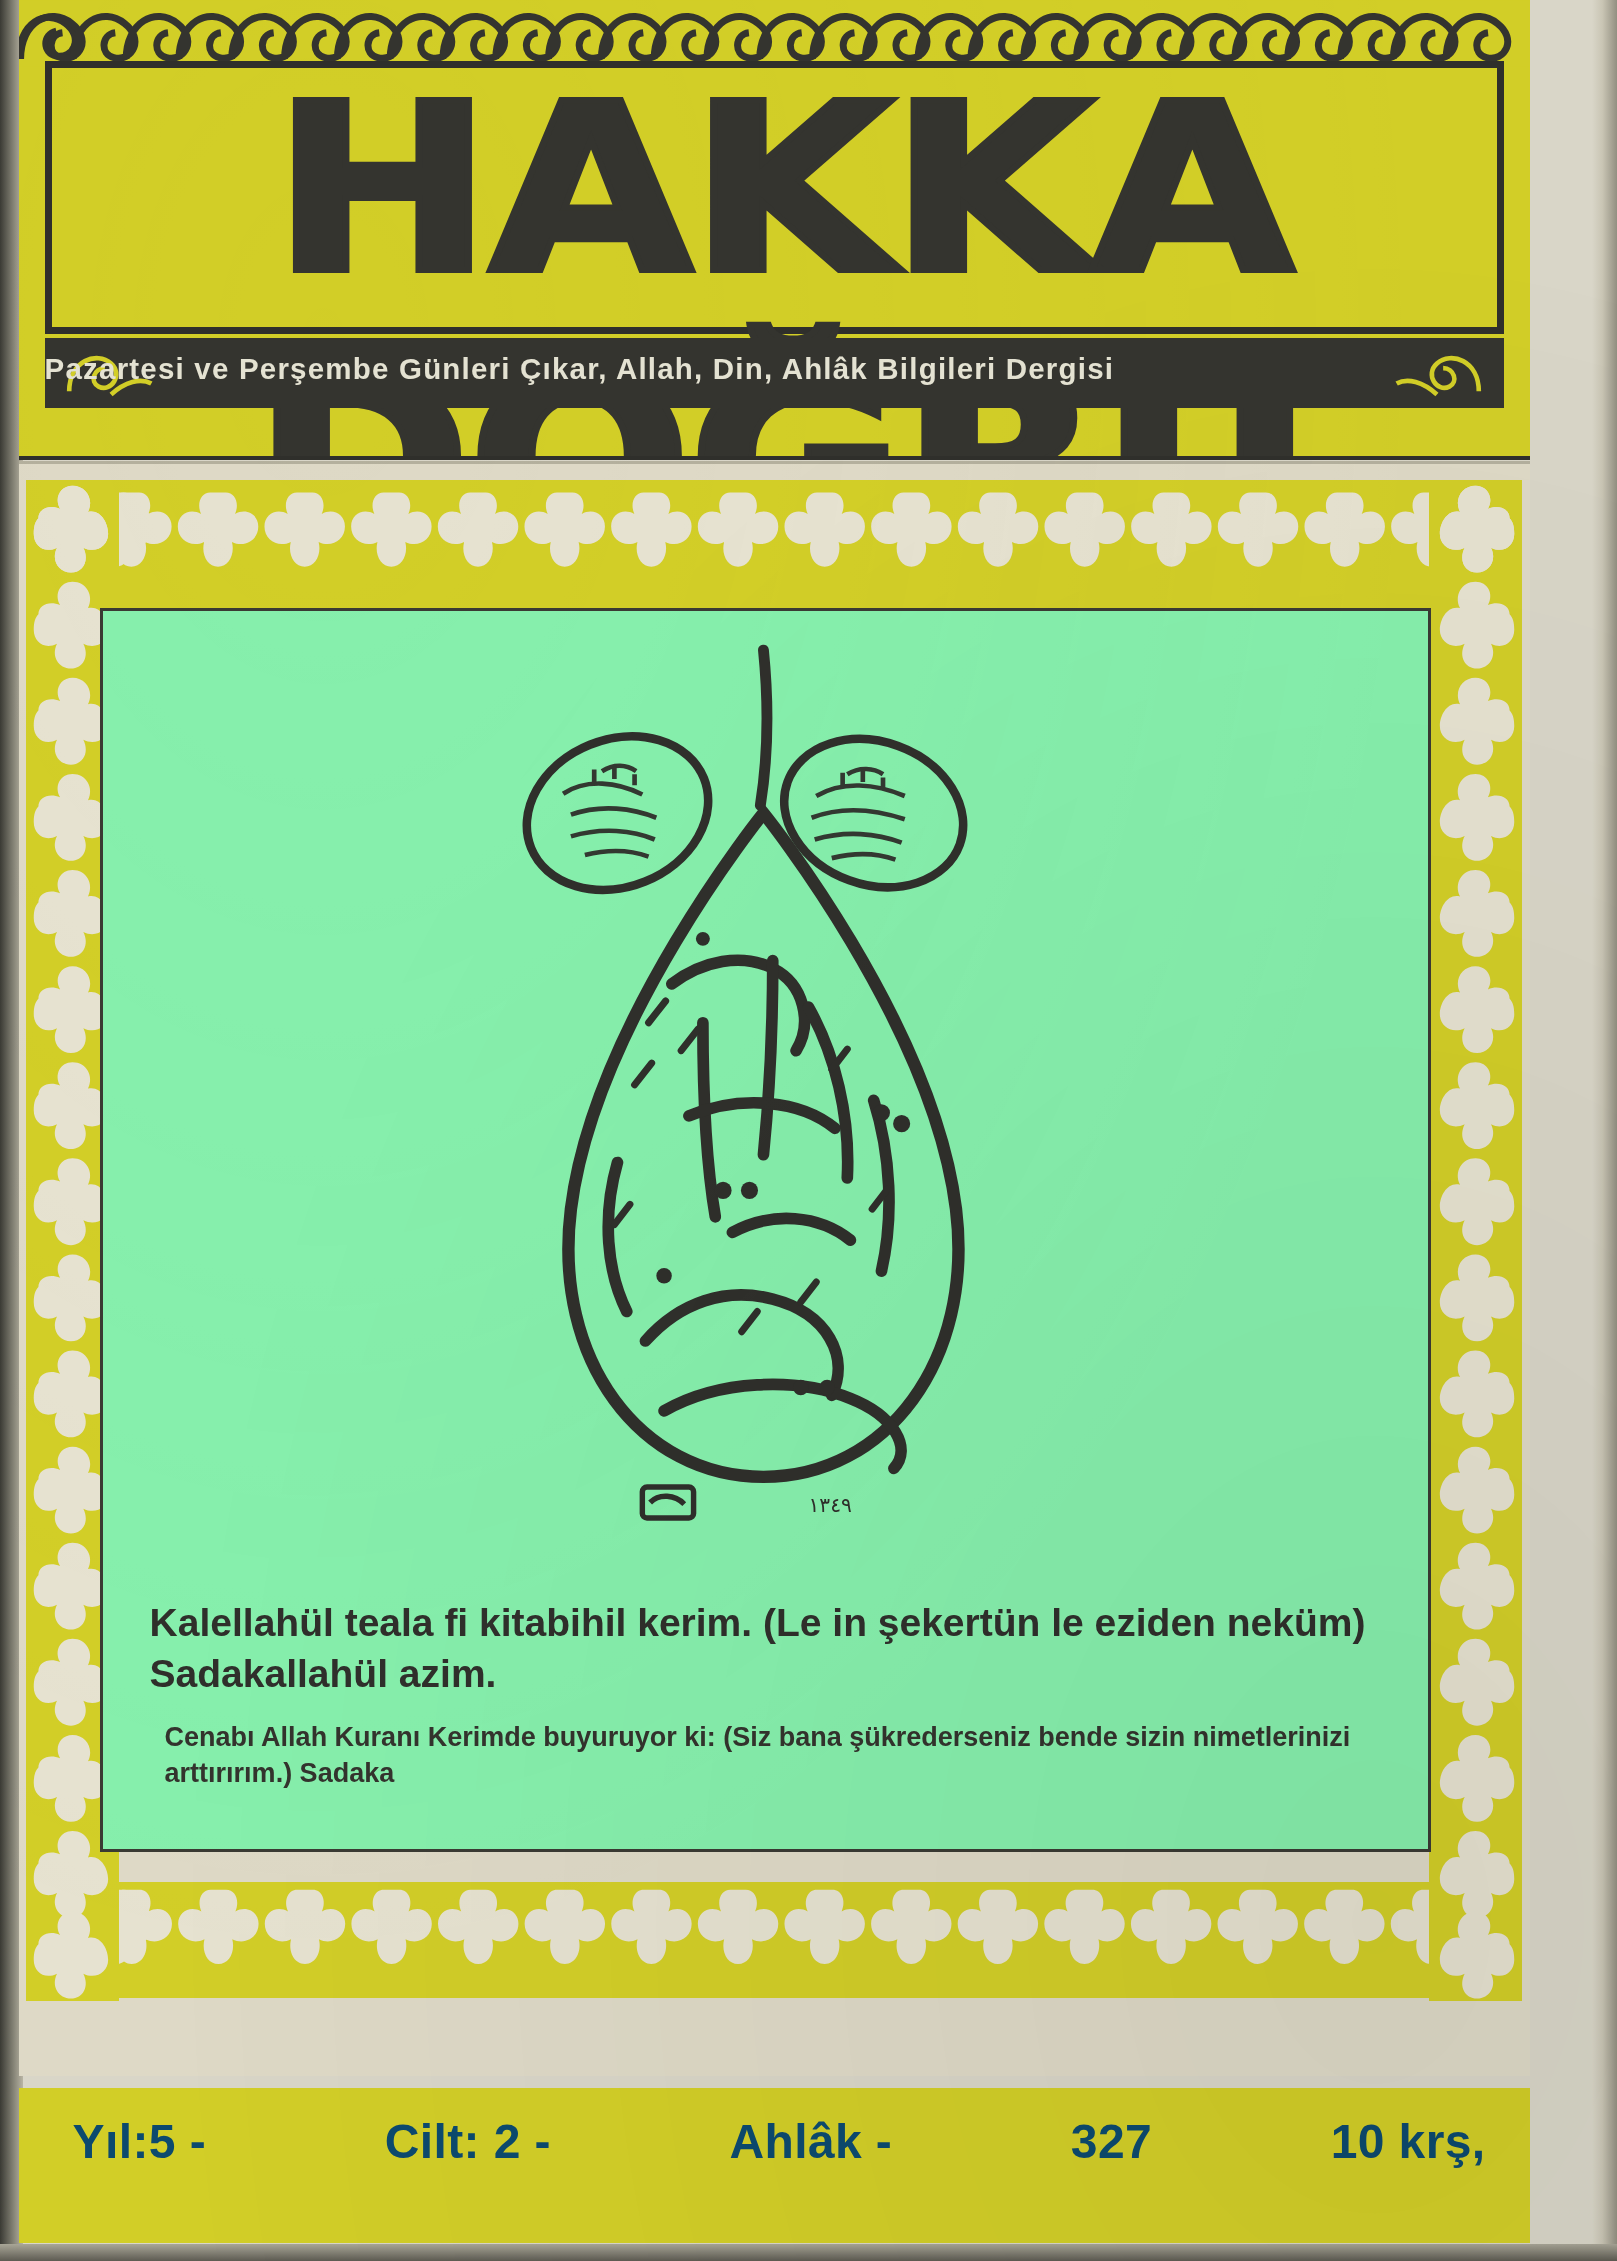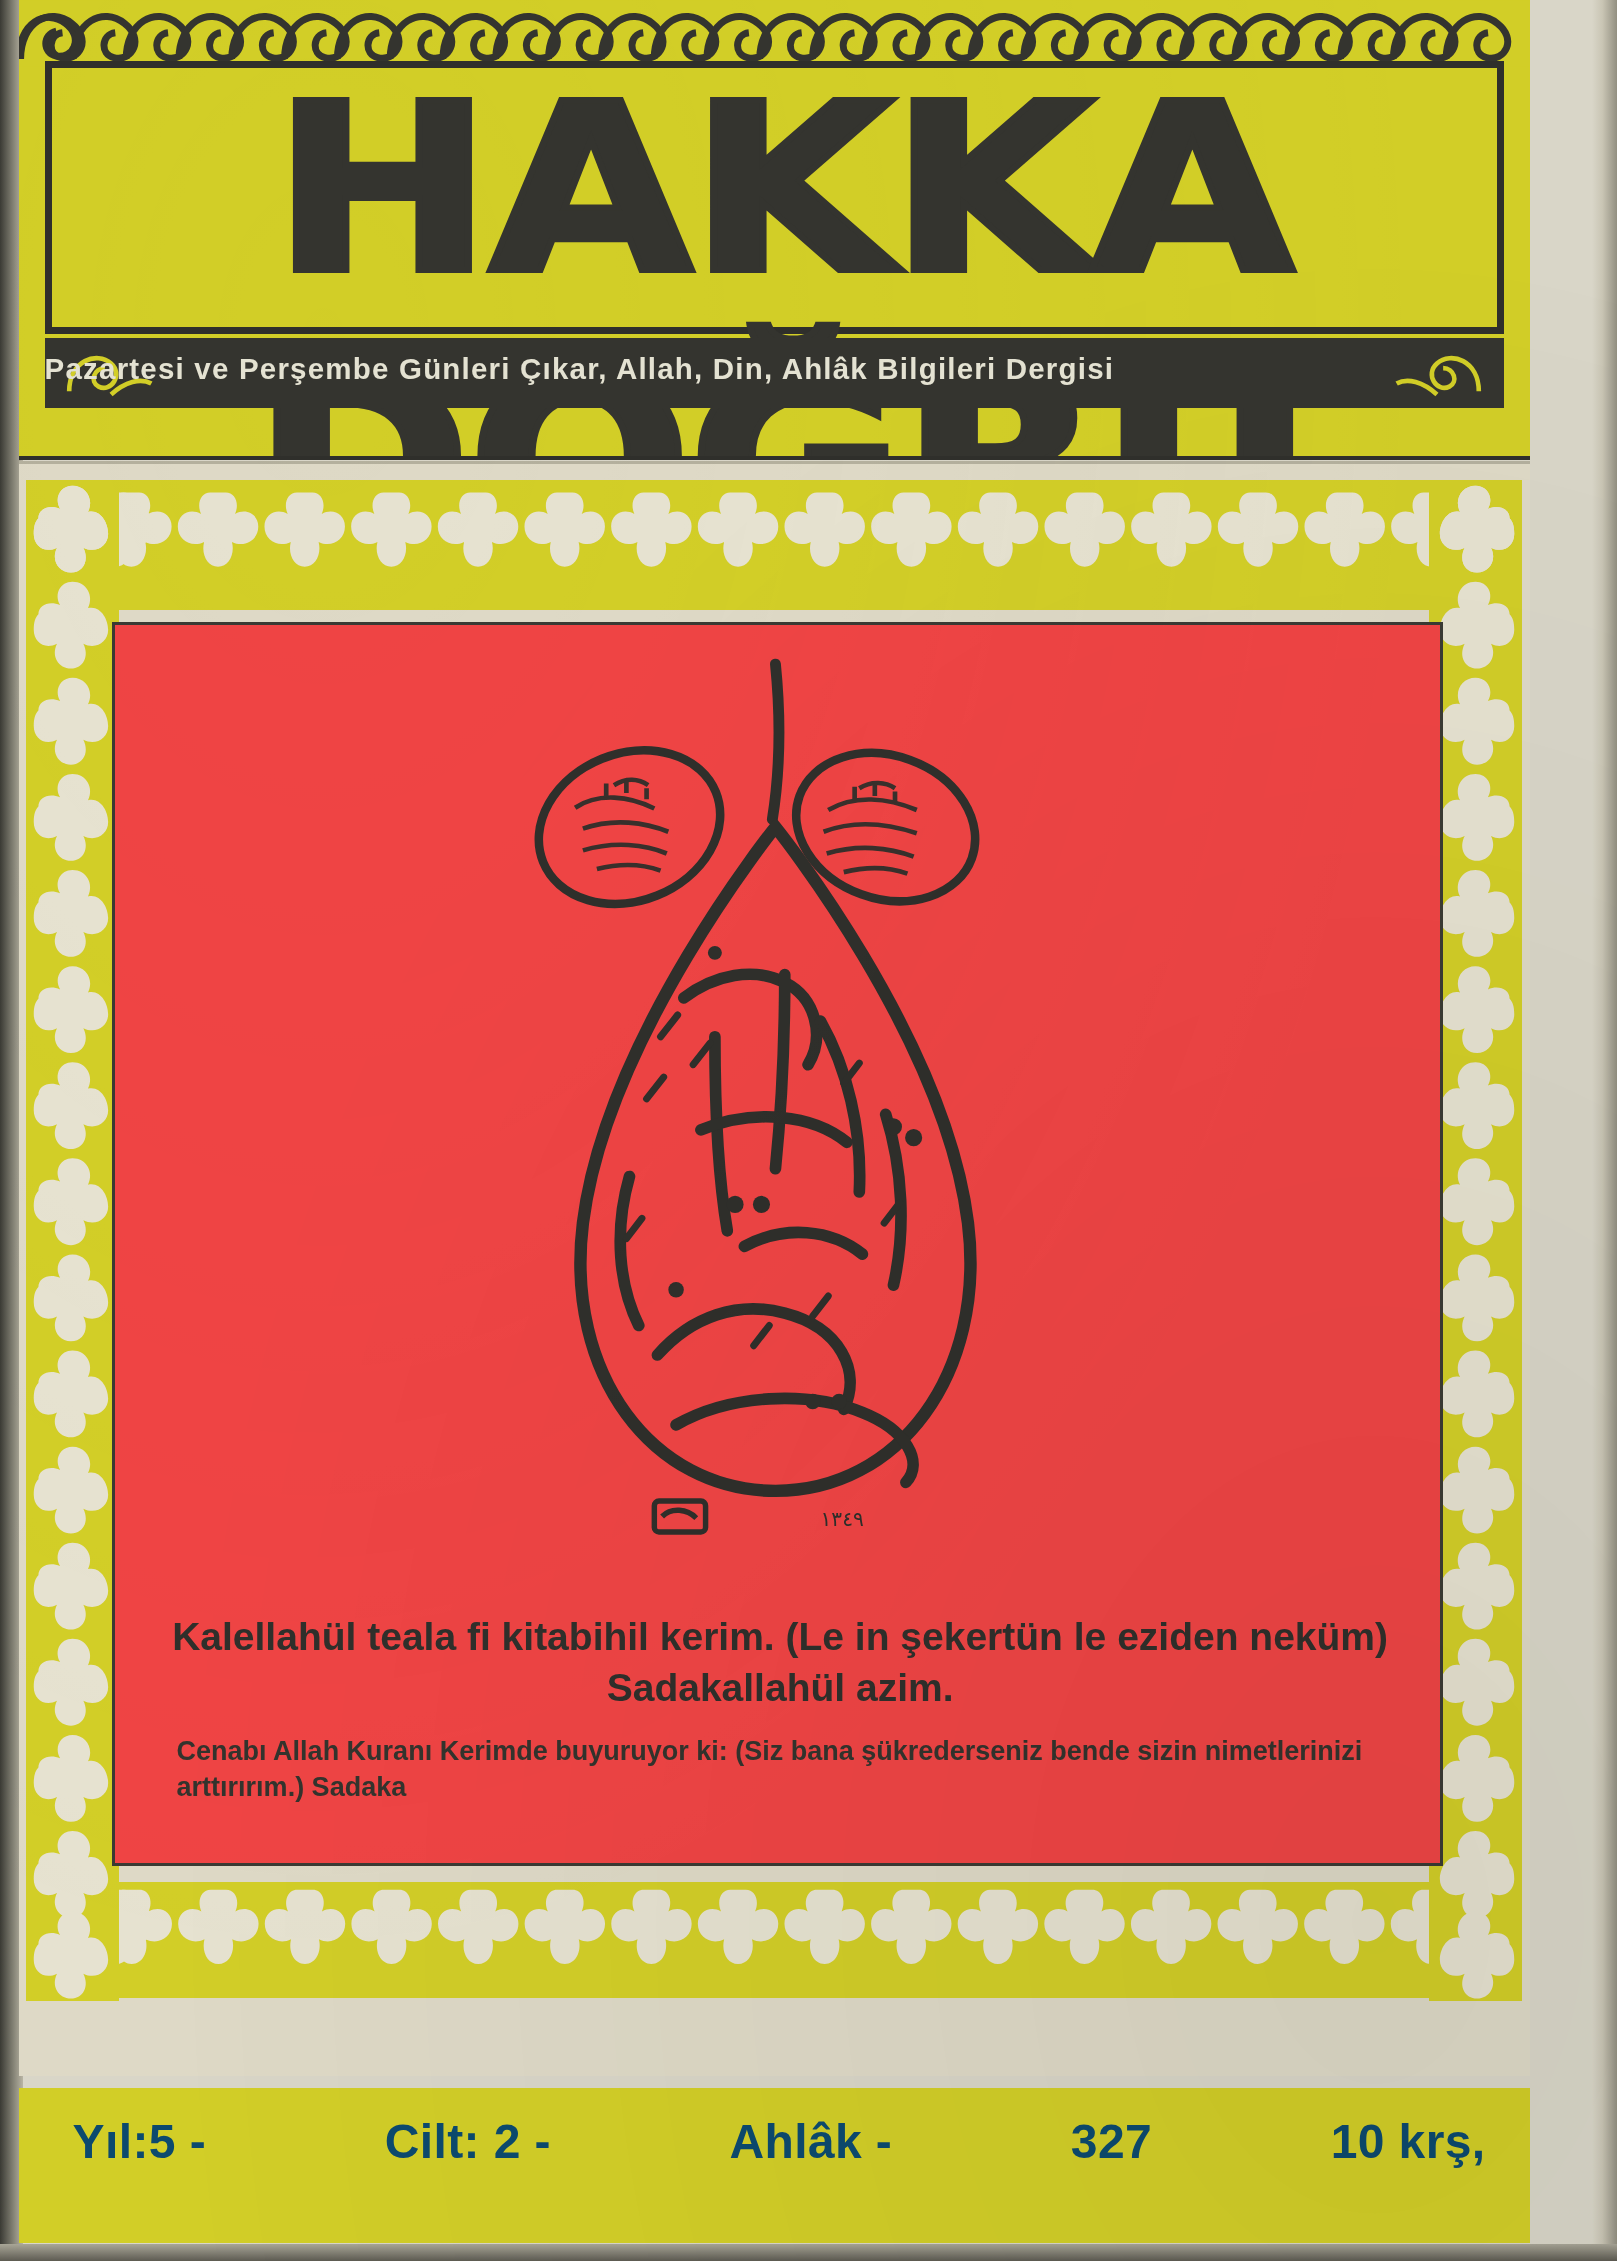--- a/index.html
+++ b/index.html
@@ -119,42 +119,41 @@
     background: #d2ce27;
     overflow: hidden;
   }
   .band-top    { left: 64px;  top: 15.5px;   width: 1389px; height: 130px; }
   .band-bottom { left: 64px;  bottom: 78px; width: 1389px; height: 116px; }
   .band-left   { left: 7.8px;  top: 15.5px;   width: 93px;  height: 1521px; }
   .band-right  { right: 7.8px; top: 15.5px;   width: 93px;  height: 1521px; }
 
   .field {
     position: absolute;
-    left: 93px; top: 144px;
+    left: 81px; top: 144px;
     width: 1331px; height: 1244px;
-    background: #ef4444;
+    background: #86efac;
     border: 3.9px solid #3a3a33;
     box-sizing: border-box;
-    margin-top: 14px;
   }
 
   
   .calligraphy {
     position: absolute;
     left: 0; top: 7.8px;
     width: 100%;
     height: 1001px;
   }
   .calligraphy svg { display: block; margin: 0 auto; }
 
   .caption-main {
     position: absolute;
     left: 47px; top: 986px;
     width: 1237px;
-    text-align: center;
+    text-align: left;
     font-family: "Liberation Sans", sans-serif;
     font-weight: bold;
     font-size: 39px;
     line-height: 1.32;
     color: #2f2f2b;
   }
   .caption-sub {
     position: absolute;
     left: 62px; top: 1108px;
     width: 1206px;

